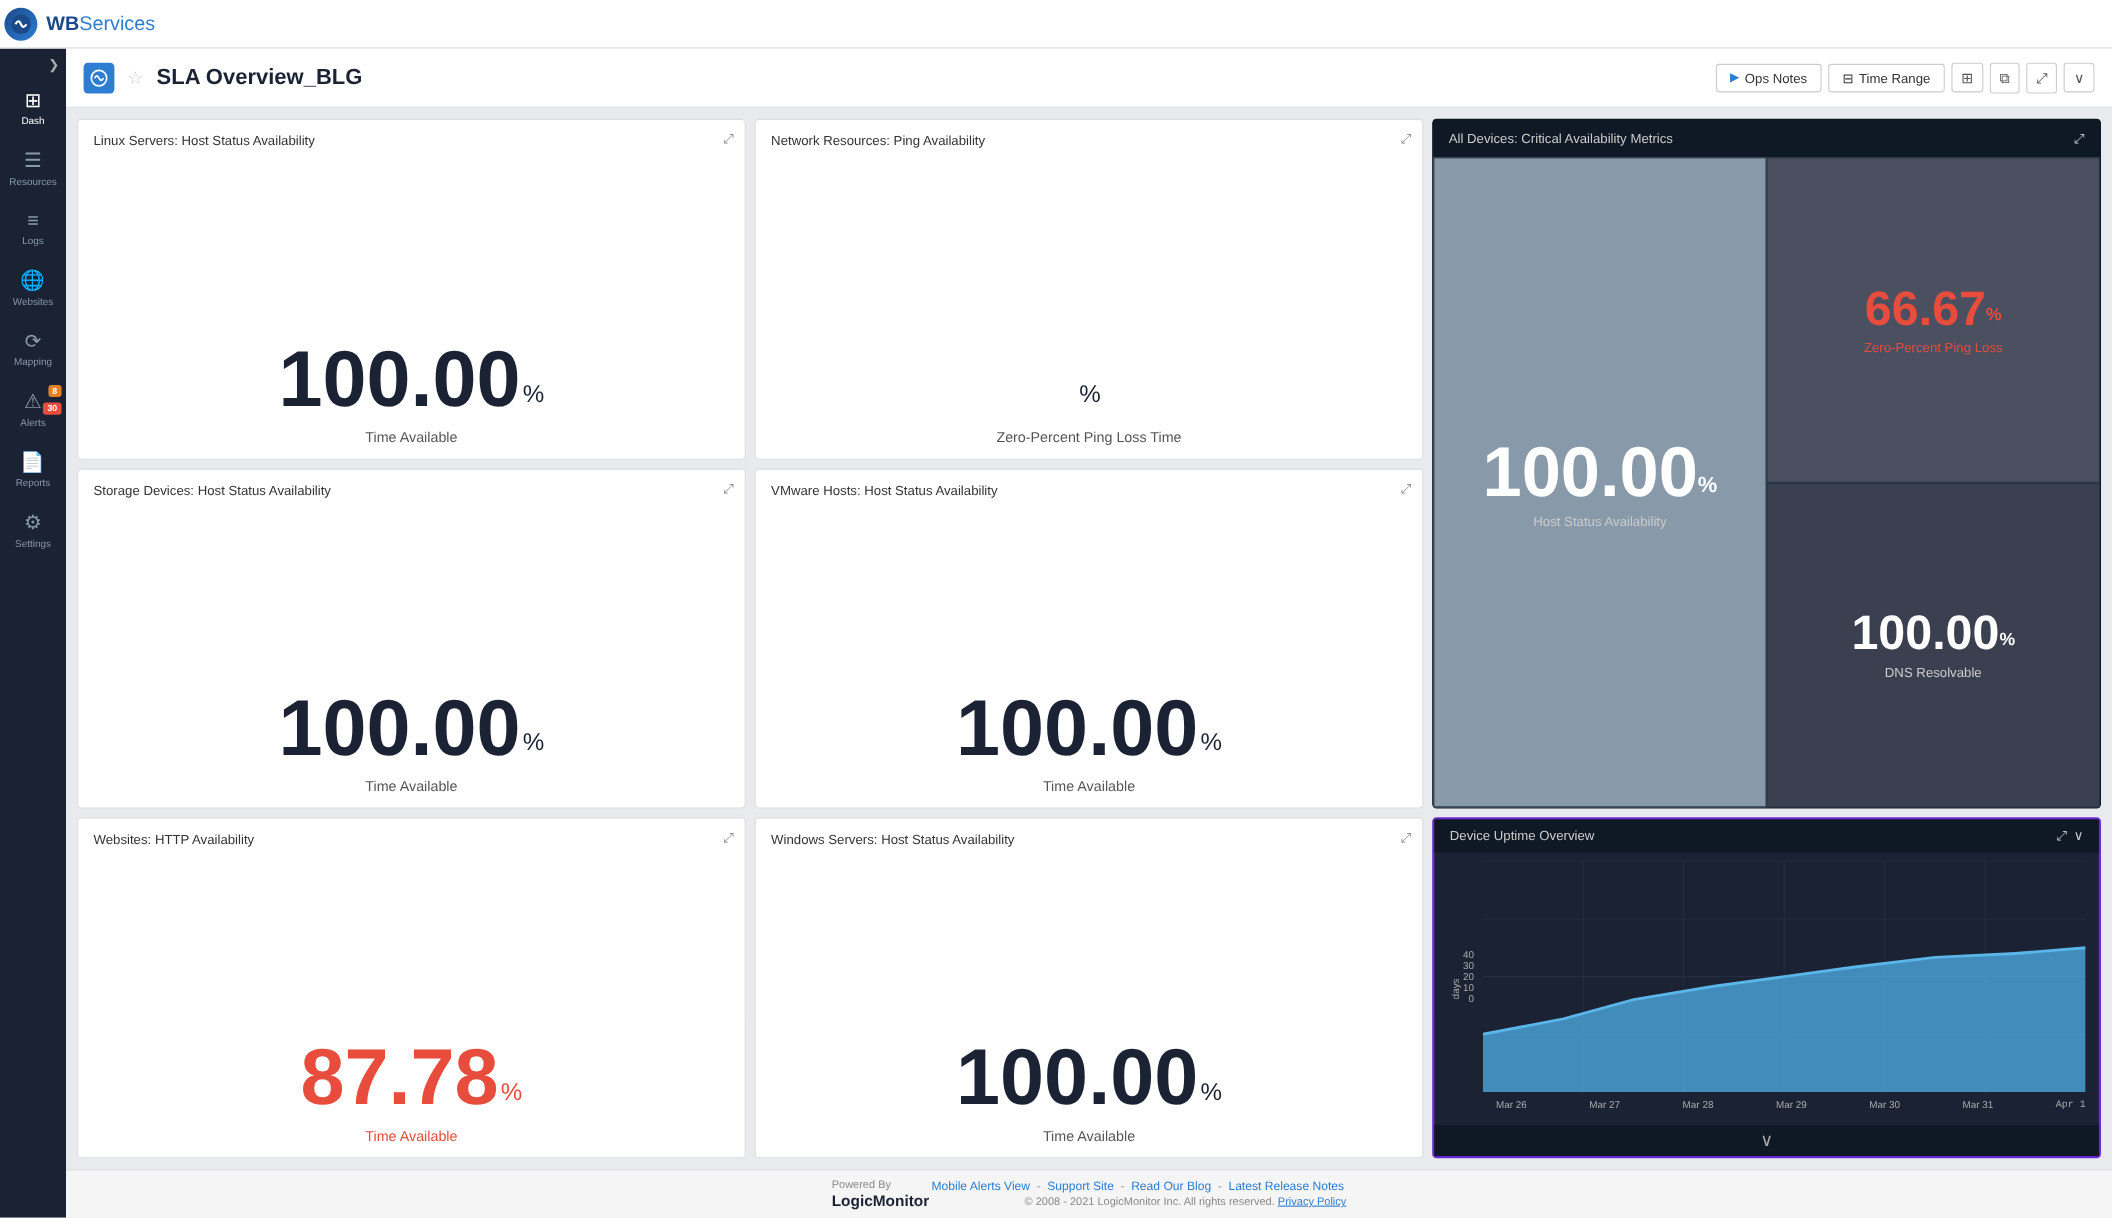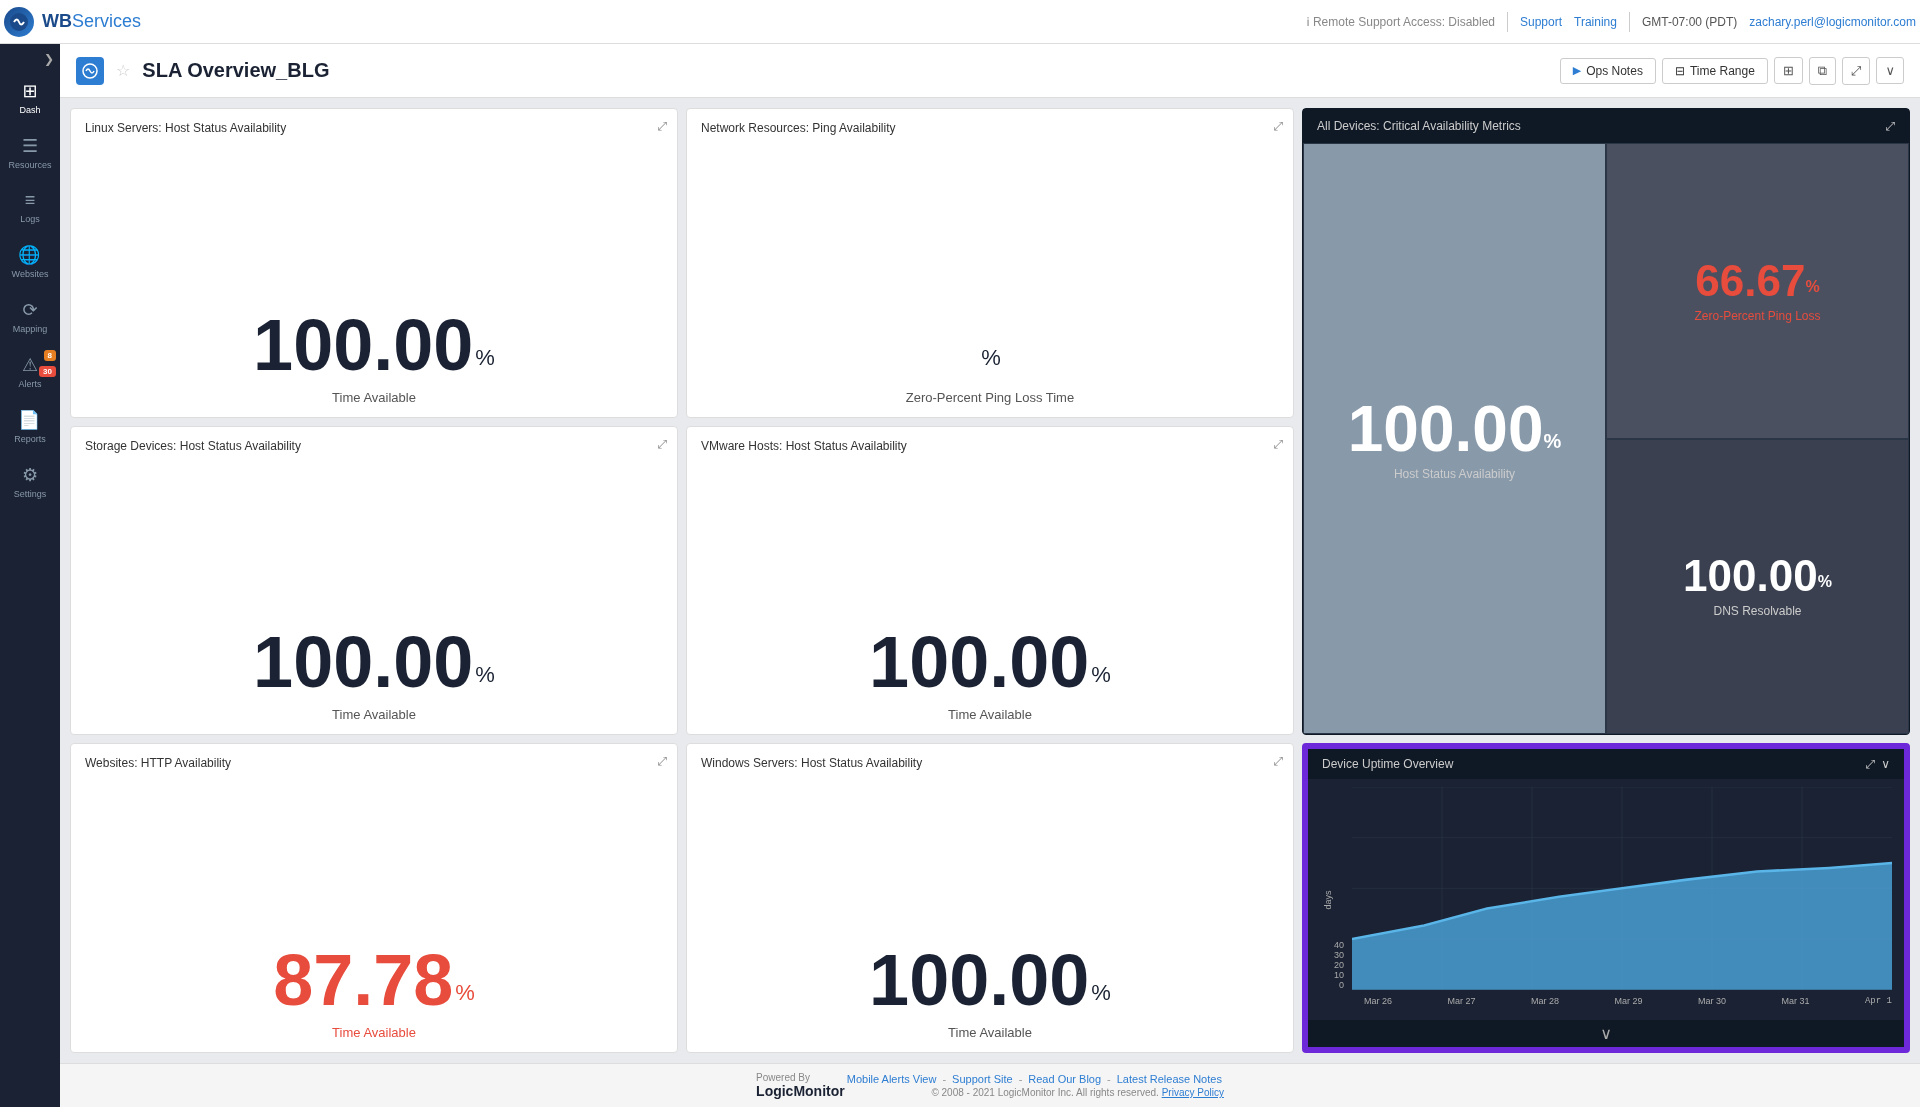--- a/index.html
+++ b/index.html
@@ -272,31 +272,20 @@
   <div class="topbar-left">
     <div class="logo-circle">
       <svg width="20" height="20" viewBox="0 0 20 20">
         <circle cx="10" cy="10" r="9" fill="#1a4a8a"></circle>
         <path d="M5 10 Q8 5 10 10 Q12 15 15 10" stroke="white" stroke-width="2" fill="none"></path>
       </svg>
     </div>
     <div style="font-size:18px;font-weight:600;color:#1a2233;">
       <span style="color:#1a4a8a;font-weight:700;">WB</span><span style="color:#2d7dd2;font-weight:400;">Services</span>
     </div>
-  </div>
-  <div class="topbar-right">
-    <span style="color:#888;font-size:12px;">
-      ℹ <span>Remote Support Access: Disabled</span>
-    </span>
-    <div class="topbar-divider"></div>
-    <a href="#"><span>Support</span></a>
-    <a href="#"><span>Training</span></a>
-    <div class="topbar-divider"></div>
-    <span>GMT-07:00 (PDT)</span>
-    <span style="color:#2d7dd2;">zachary.perl@logicmonitor.com</span>
   </div>
 </div>
 
 <div class="main-layout">
 
   <div class="sidebar">
     <div style="color:#aaa;font-size:12px;cursor:pointer;align-self:flex-end;margin-right:6px;margin-bottom:4px;">❯</div>
 
     <div class="sidebar-item active">
       <span class="icon">⊞</span>
@@ -460,32 +449,32 @@
         <span class="widget-expand">⤢</span>
         <div class="widget-center">
           <div class="widget-value">
             <span>100.00</span>
               <span class="percent">%</span>
           </div>
           <div class="widget-label">Time Available</div>
         </div>
       </div>
 
-      <div class="widget-uptime" style="grid-column:3;grid-row:3;border:6px solid #6d28d9;border-radius:4px;">
+      <div class="widget-uptime" style="grid-column:3;grid-row:3;border:2px solid #6d28d9;border-radius:4px;">
         <div class="uptime-header">
           <span>Device Uptime Overview</span>
           <div style="display:flex;gap:6px;">
             <span style="cursor:pointer;">⤢</span>
             <span style="cursor:pointer;">∨</span>
           </div>
         </div>
         <div class="uptime-body">
           <div class="uptime-chart">
 
-            <div style="position:absolute;left:0;top:0;bottom:22px;width:28px;display:flex;flex-direction:column;justify-content:flex-end;align-items:flex-end;padding-right:4px;">
+            <div style="position:absolute;left:0;top:0;bottom:22px;width:28px;display:flex;flex-direction:column;justify-content:center;align-items:flex-end;padding-right:4px;">
               <span style="font-size:9px;color:#aaa;">40</span>
               <span style="font-size:9px;color:#aaa;">30</span>
               <span style="font-size:9px;color:#aaa;">20</span>
               <span style="font-size:9px;color:#aaa;">10</span>
               <span style="font-size:9px;color:#aaa;">0</span>
             </div>
 
             <div style="position:absolute;left:-2px;top:50%;transform:translateY(-50%) rotate(-90deg);font-size:9px;color:#aaa;transform-origin:center;">days</div>
 
             <svg style="position:absolute;left:32px;right:0;top:0;bottom:22px;width:calc(100% - 32px);height:calc(100% - 22px);" viewBox="0 0 600 120" preserveAspectRatio="none">

